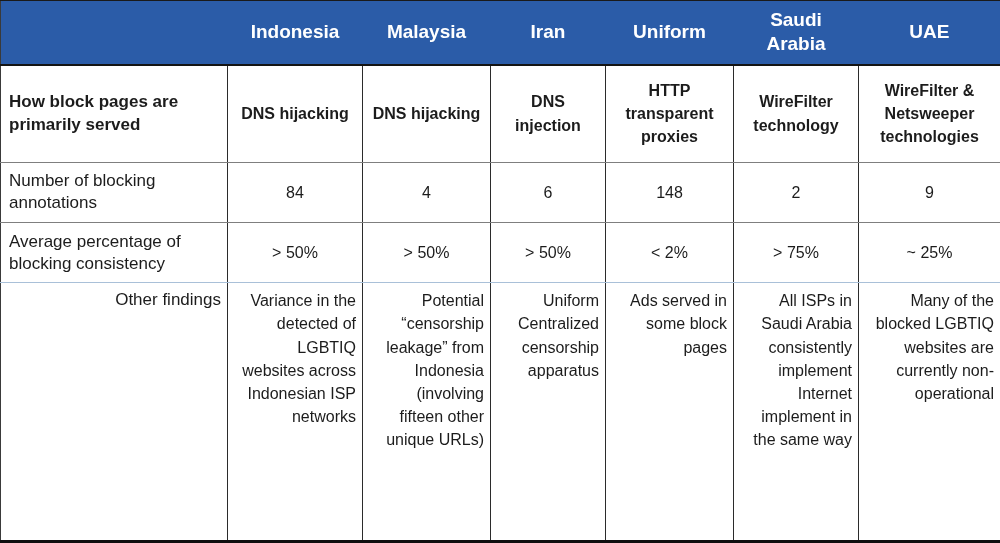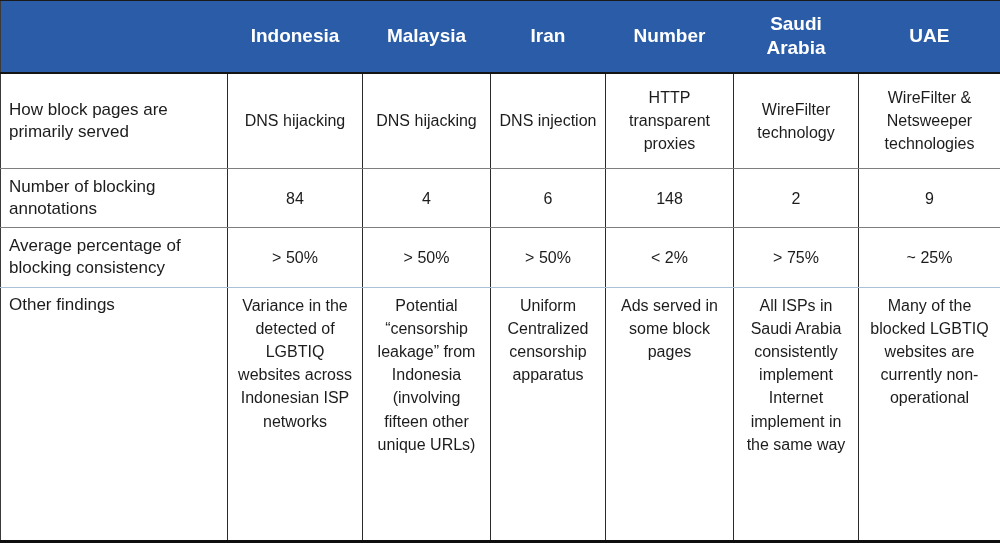--- a/index.html
+++ b/index.html
@@ -46,35 +46,36 @@
     border-left: 1px solid #2b2b2b;
     background: #ffffff;
   }
   tbody td.rowlabel {
     text-align: left;
     font-size: 17px;
     line-height: 1.3;
     padding: 4px 6px 4px 8px;
     border-left: none;
   }
-  tr.hrow      { height: 72px; }
-  tr.r-serve   { height: 86px; }
+  tr.hrow      { height: 64px; }
+  tr.r-serve   { height: 86px; font-weight: bold; }
   tr.r-count   { height: 44px; }
   tr.r-avg     { height: 50px; padding-left: 36px; }
   tr.r-tech    { height: 52px; }
   tr.r-other   { height: 228px; }
   tr.r-serve td, tr.r-count td, tr.r-tech td {
     border-bottom: 1px solid #7f7f7f;
   }
   tr.r-avg td {
     border-bottom: 1px solid #a9c0d8;
   }
   tr.r-other td {
     vertical-align: top;
     padding-top: 6px;
+    text-align: right;
   }
 </style>
 </head>
 <body>
 
 <div class="page">
   <table class="ctable">
     <colgroup>
       <col style="width:227px">
       <col style="width:135px">
@@ -83,21 +84,21 @@
       <col style="width:128px">
       <col style="width:125px">
       <col style="width:142px">
     </colgroup>
     <thead>
       <tr class="hrow">
         <th></th>
         <th>Indonesia</th>
         <th>Malaysia</th>
         <th>Iran</th>
-        <th>Number</th>
+        <th>Uniform</th>
         <th>Saudi Arabia</th>
         <th>UAE</th>
       </tr>
     </thead>
     <tbody>
       <tr class="r-serve">
         <td class="rowlabel">How block pages are primarily served</td>
         <td>DNS hijacking</td>
         <td>DNS hijacking</td>
         <td>DNS injection</td>

